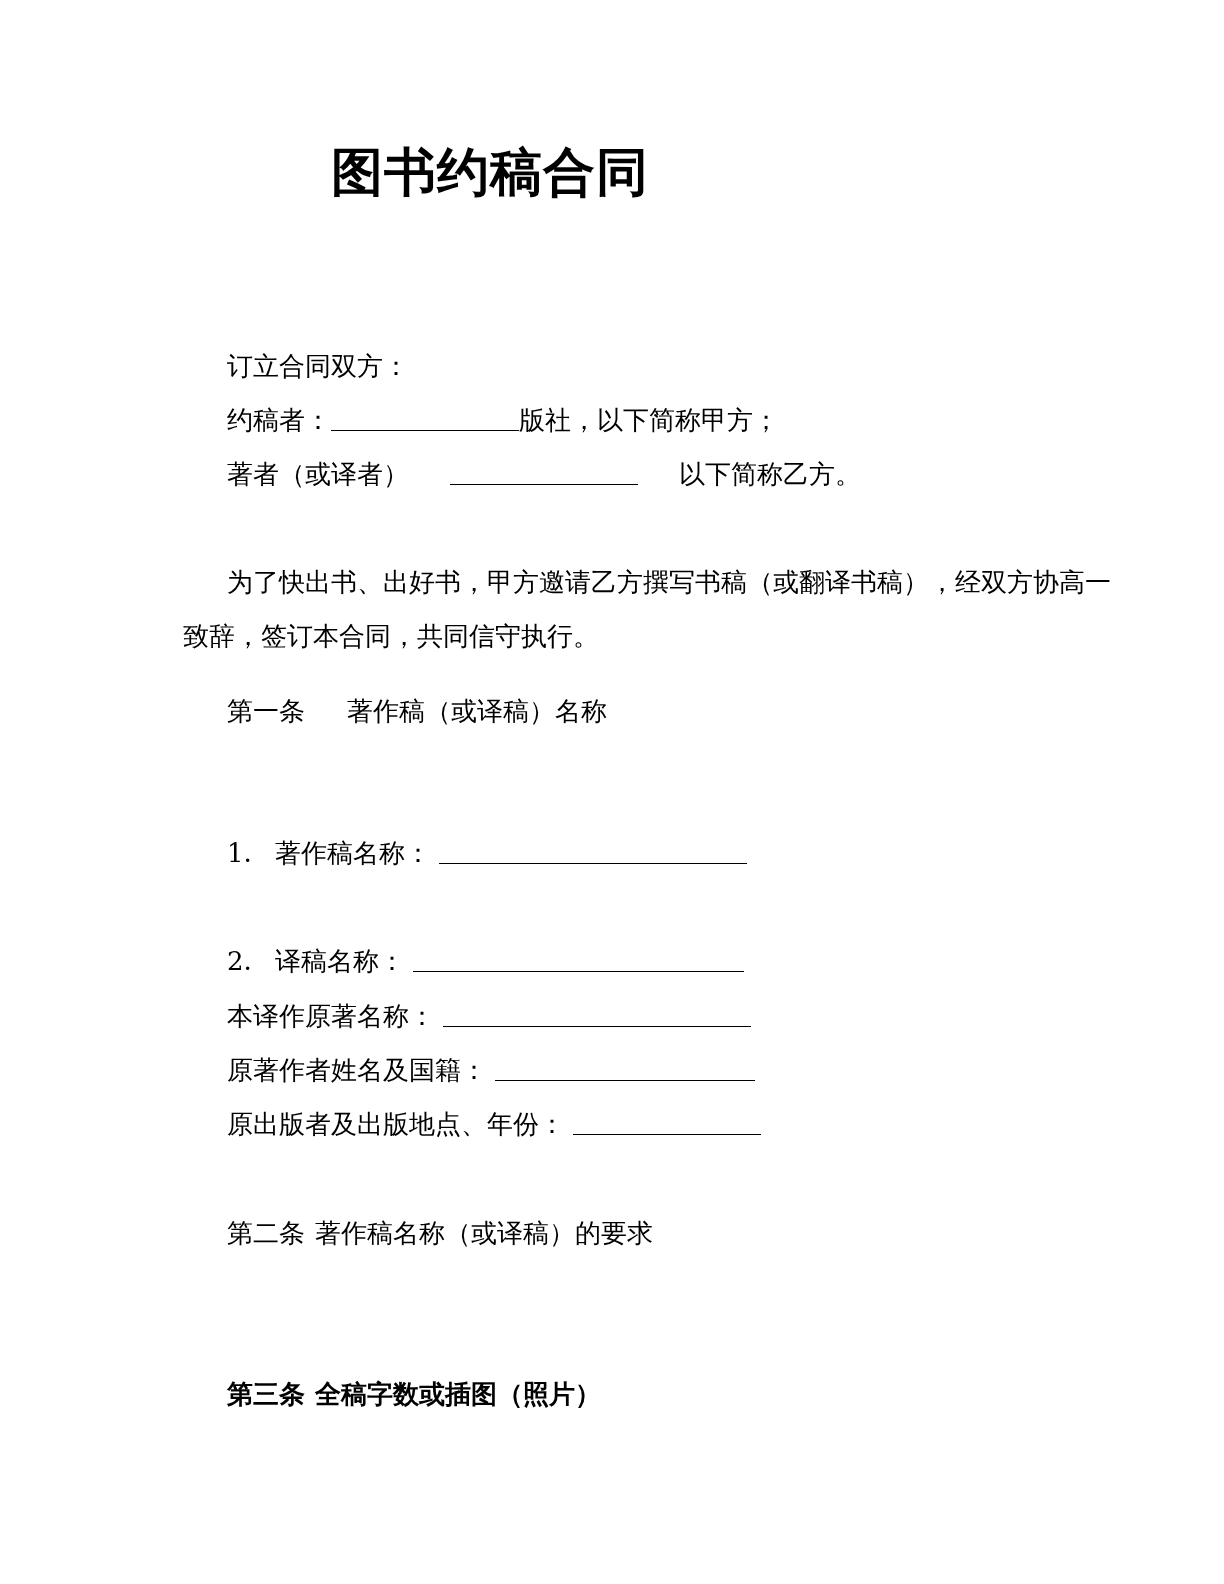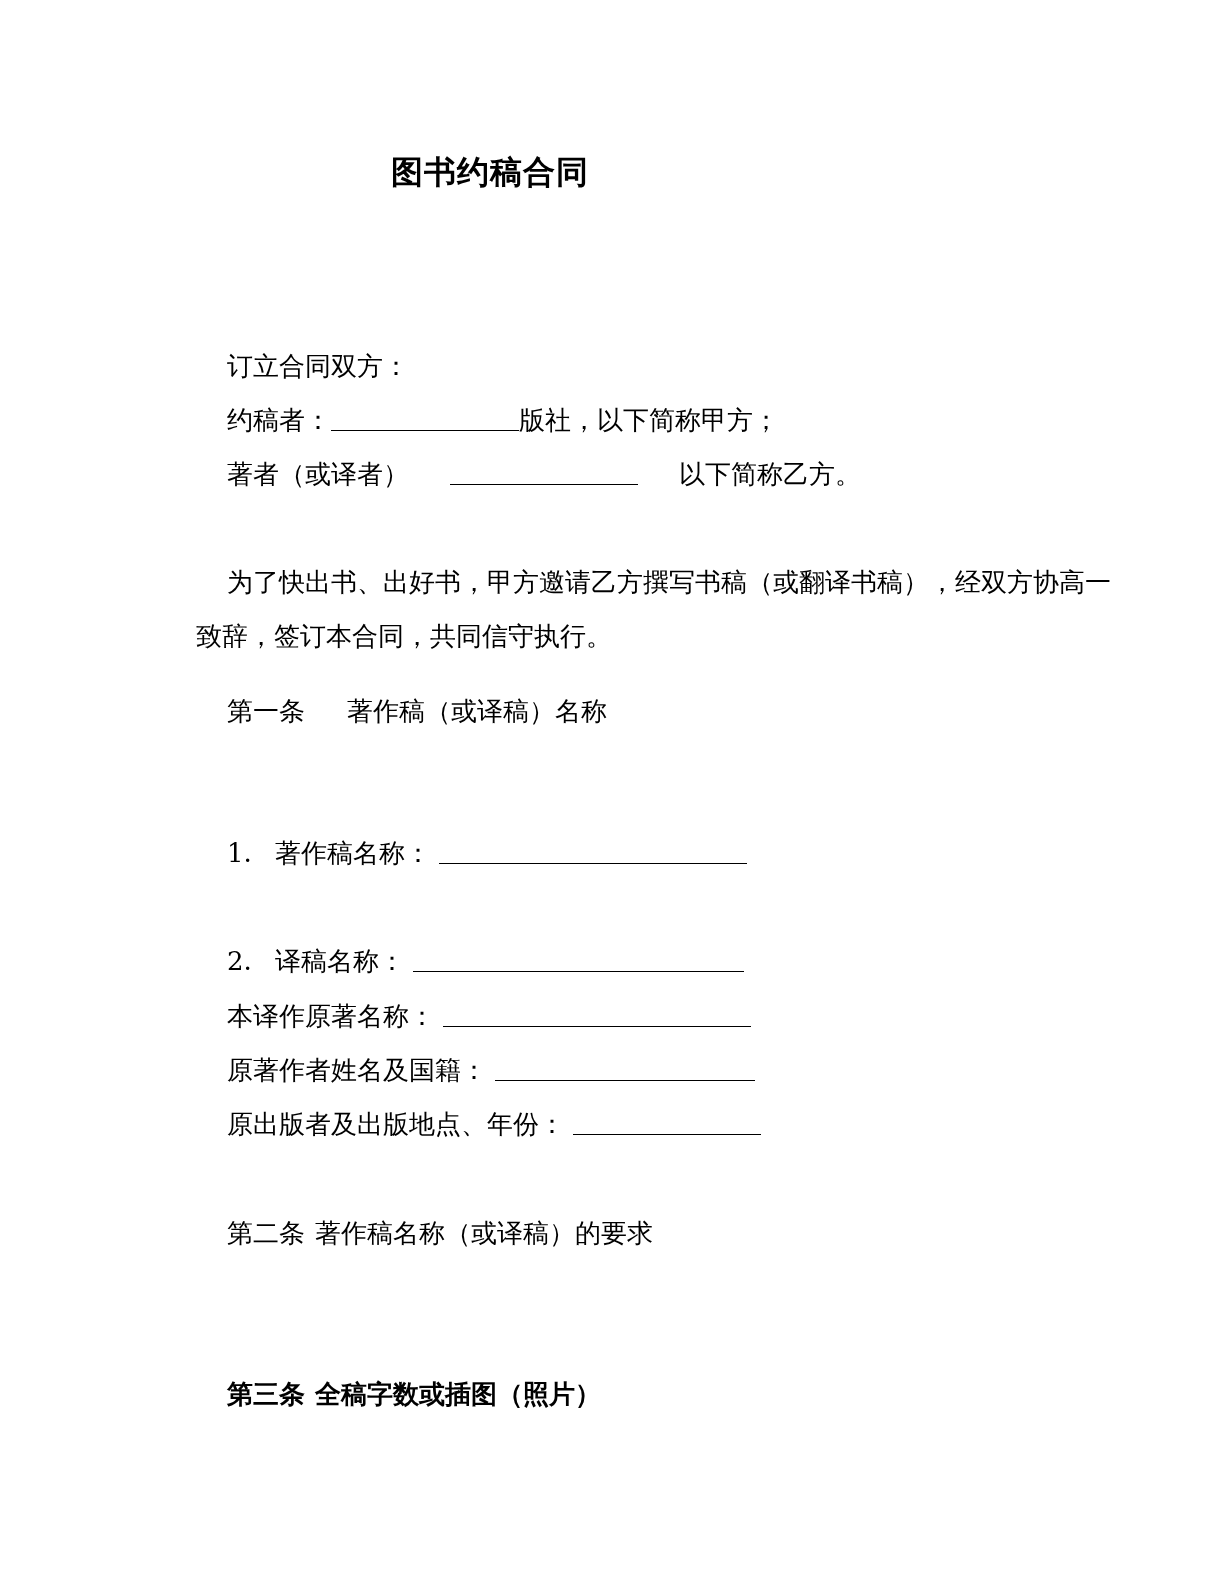--- a/index.html
+++ b/index.html
@@ -22,35 +22,35 @@
       height: 1584px;
     }
     .title {
       position: absolute;
       left: 0;
       width: 980px;
       top: 142px;
       text-align: center;
       font-family: "DejaVu Sans", "Liberation Sans", sans-serif;
       font-weight: bold;
-      font-size: 32px;
+      font-size: 52px;
       line-height: 60px;
       letter-spacing: 1px;
     }
     .line {
       position: absolute;
       left: 227px;
       font-size: 26px;
       line-height: 30px;
       white-space: nowrap;
       display: flex;
       align-items: flex-end;
     }
     .line.flush {
-      left: 196px;
+      left: 183px;
     }
     .blank {
       display: inline-block;
       border-bottom: 1.5px solid #000;
       height: 22px;
       margin-bottom: 4px;
     }
     .num {
       display: inline-block;
       width: 48px;

